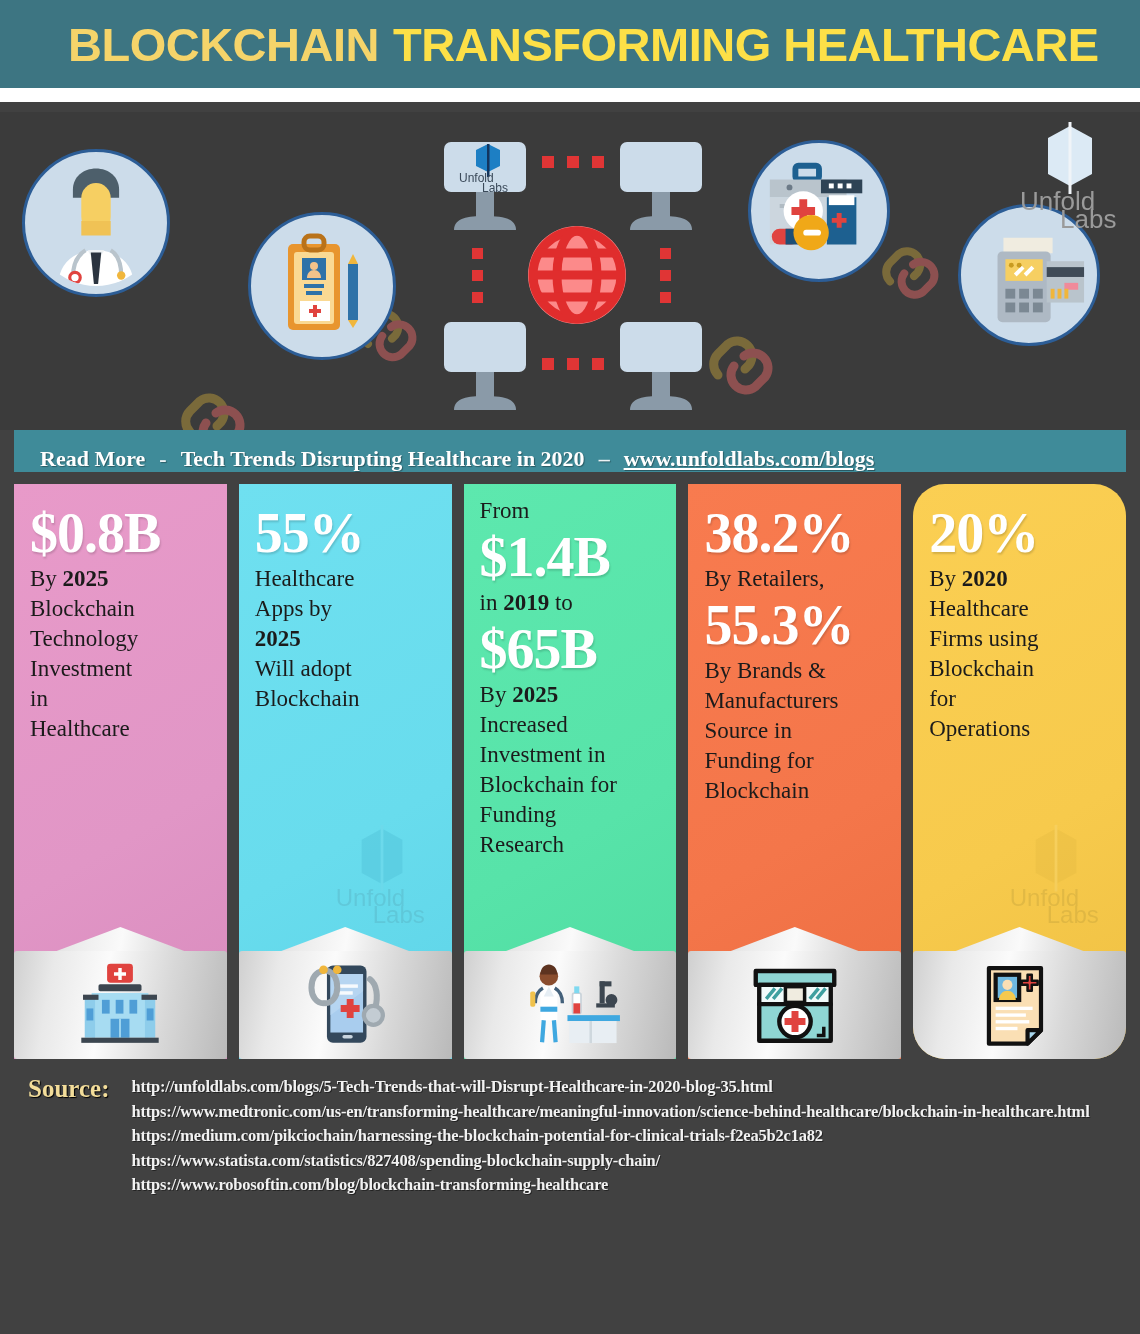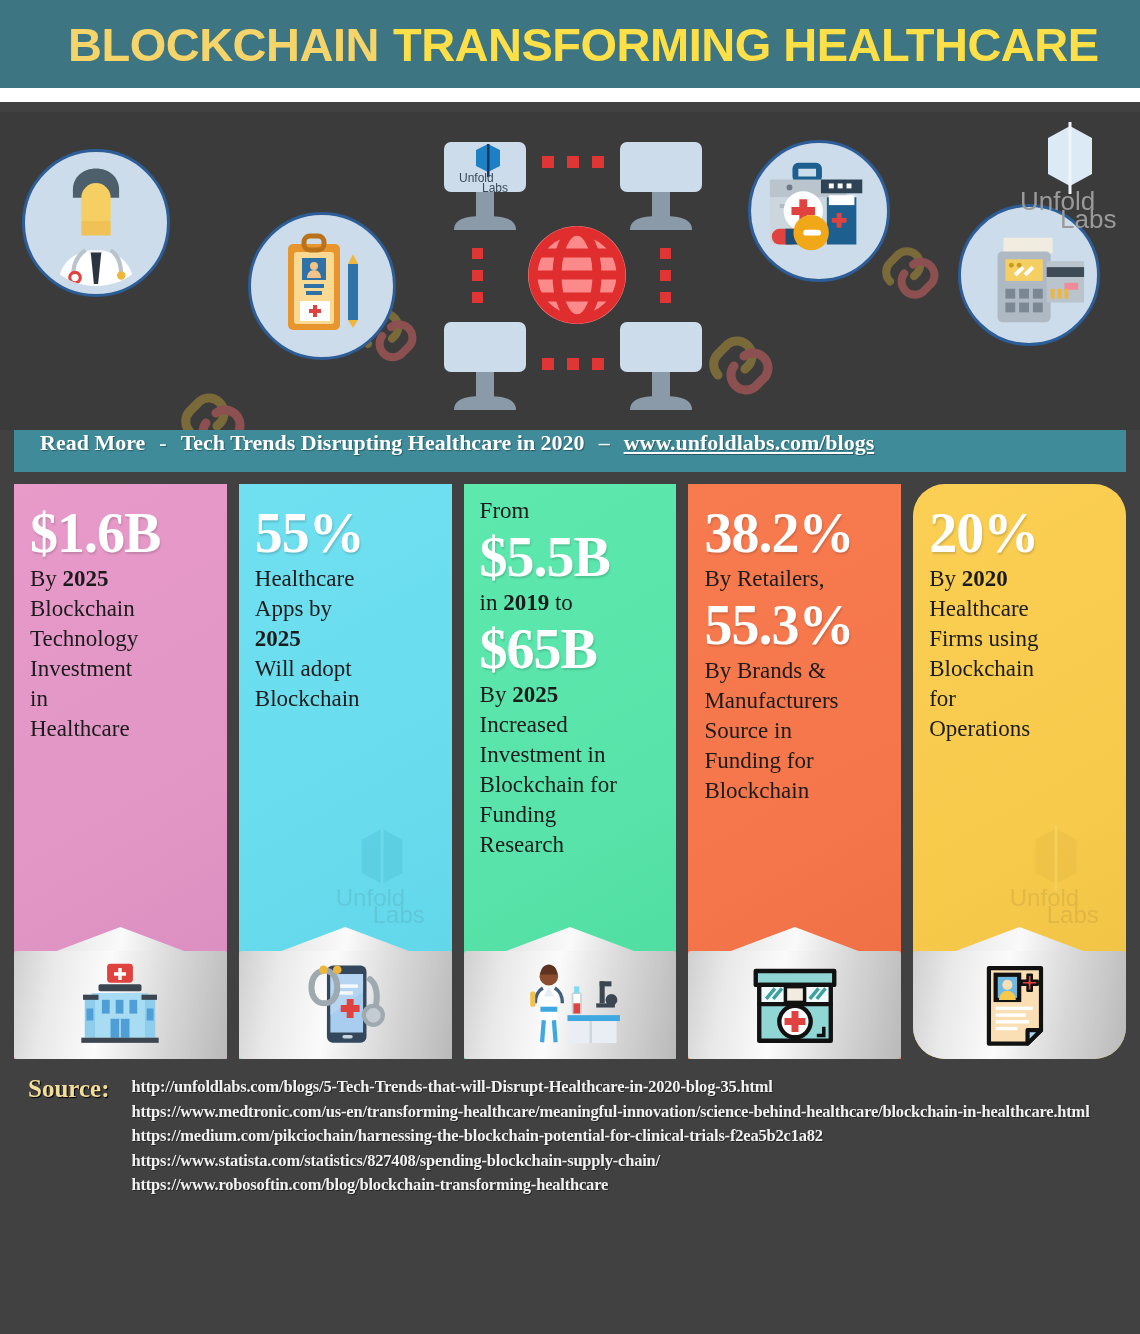--- a/index.html
+++ b/index.html
@@ -33,21 +33,21 @@
     display:flex; align-items:center; justify-content:center;
   }
   .chain { position:absolute; }
 
   
   .ul-logo { position:absolute; }
 
   
   .readbar {
     height:42px; background:#3f8b99; margin:0 14px;
-    display:flex; align-items:flex-start; gap:14px;
+    display:flex; align-items:flex-end; gap:14px;
     padding-left:26px; color:#fff;
     font-family:"Liberation Serif", serif; font-weight:bold; font-size:22px;
     text-shadow:1px 1px 1px rgba(0,0,0,.35);
     white-space:nowrap;
   }
   .readbar .dash { opacity:.9; }
   .readbar .link { text-decoration:underline; }
 
   
   .cards {
@@ -302,21 +302,21 @@
     <span class="dash">-</span>
     <span>Tech Trends Disrupting Healthcare in 2020</span>
     <span class="dash">–</span>
     <span class="link">www.unfoldlabs.com/blogs</span>
   </div>
 
   <div class="cards">
 
     <div class="card" style="background:linear-gradient(150deg,#e89ac9,#e196c6 60%,#d98bbd);">
       <div class="card-body">
-        <span class="big">$1.6B</span>
+        <span class="big">$0.8B</span>
         <span class="lead"><b><span style="font-weight:normal">By </span><span>2025</span></b></span>
         <span class="lead">Blockchain</span>
         <span class="lead">Technology</span>
         <span class="lead">Investment</span>
         <span class="lead">in</span>
         <span class="lead">Healthcare</span>
       </div>
       <div class="card-foot">
         <div class="notch"></div>
         <div class="foot-plate">
@@ -381,21 +381,21 @@
             <path d="M84 20c8 6 10 20 6 34" stroke="#9fa9b0" stroke-width="7" fill="none" stroke-linecap="round"></path>
             <circle cx="88" cy="62" r="11" fill="#c3ccd3" stroke="#9fa9b0" stroke-width="5"></circle>
           </svg>
         </div>
       </div>
     </div>
 
     <div class="card" style="background:linear-gradient(150deg,#5de8ae,#57e3a9 60%,#4edb9f);">
       <div class="card-body" style="padding-top:12px">
         <span class="lead">From</span>
-        <span class="big">$5.5B</span>
+        <span class="big">$1.4B</span>
         <span class="lead"><span>in </span><b>2019</b><span> to</span></span>
         <span class="big">$65B</span>
         <span class="lead"><span>By </span><b>2025</b></span>
         <span class="lead">Increased</span>
         <span class="lead">Investment in</span>
         <span class="lead">Blockchain for</span>
         <span class="lead">Funding</span>
         <span class="lead">Research</span>
       </div>
       <div class="card-foot">

